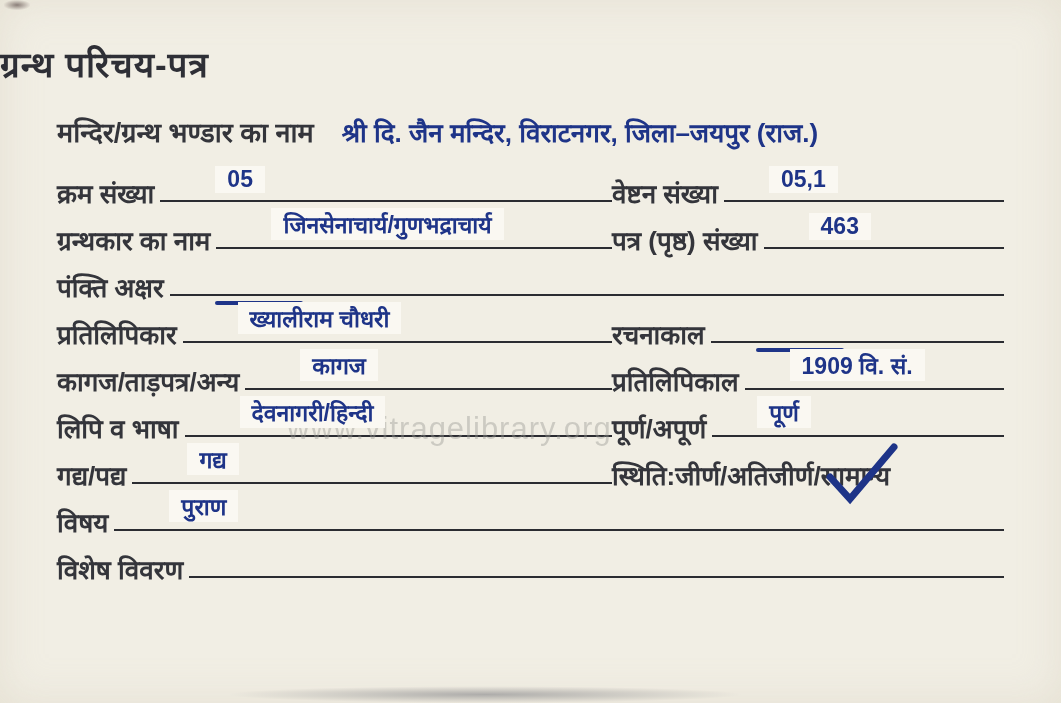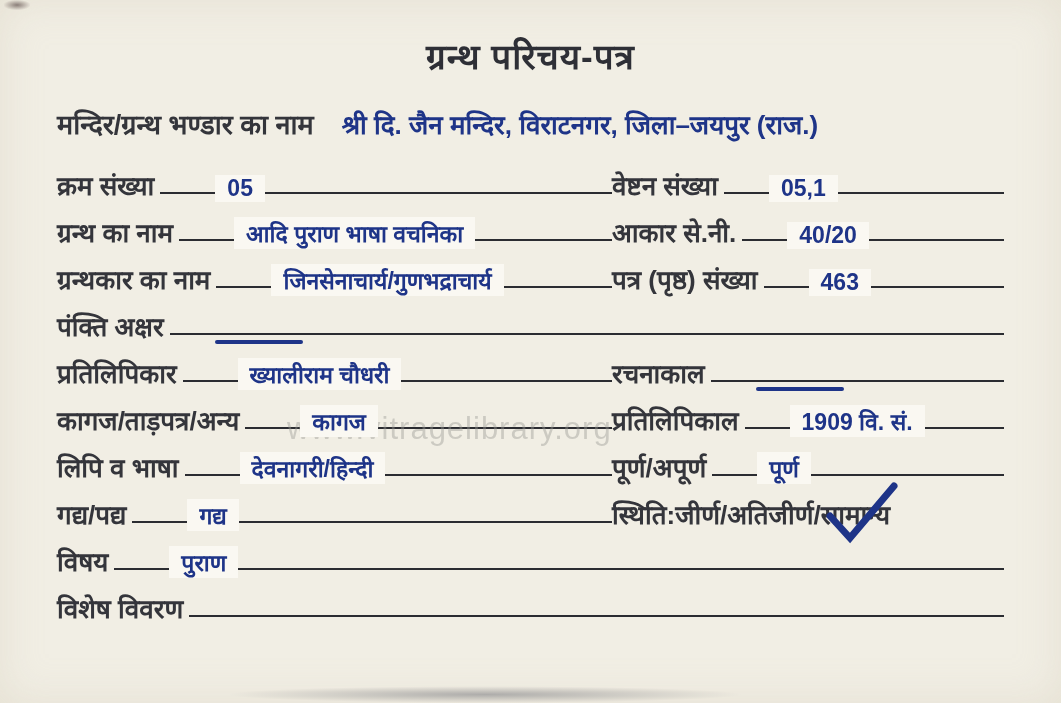--- a/index.html
+++ b/index.html
@@ -8,22 +8,21 @@
     background:#888;
   }
   .page{
     position:relative;
     width:1061px;height:703px;
     background:#f1eee4;
     overflow:hidden;
     box-shadow:inset 0 0 40px rgba(210,200,180,.35);
   }
   .title{
-    text-align:center;
-    padding-top:32px;
+    padding-top:40px;
     font-size:35px;
     font-weight:700;
     color:#2e2f36;
     letter-spacing:1px;
   }
   .header-row{
     display:flex;
     align-items:baseline;
     margin:26px 0 0 57px;
     padding-right:20px;
@@ -72,21 +71,21 @@
     margin-left:6px;
   }
   .fline::after{
     content:"";
     position:absolute;left:0;right:0;bottom:9px;
     border-bottom:2px solid #2b2c31;
   }
   .fline.hidden::after{display:none;}
   .fvalue{
     position:absolute;
-    left:55px;bottom:1px;
+    left:55px;bottom:18px;
     font-size:23px;
     font-weight:700;
     color:#1e3488;
     background:#faf8f2;
     padding:0 12px;
     white-space:nowrap;
     z-index:2;
   }
   .cell.right .fvalue{left:45px;}
   .fvalue.dash{
@@ -150,34 +149,20 @@
       </span>
     </div>
     <div class="cell right">
       <span class="flabel">वेष्टन संख्या</span>
       <span class="fline">
         <span class="fvalue">05,1</span>
       </span>
     </div>
   </div>
 
-  <div class="row">
-    <div class="cell left">
-      <span class="flabel">ग्रन्थ का नाम</span>
-      <span class="fline">
-        <span class="fvalue">आदि पुराण भाषा वचनिका</span>
-      </span>
-    </div>
-    <div class="cell right">
-      <span class="flabel">आकार से.नी.</span>
-      <span class="fline">
-        <span class="fvalue">40/20</span>
-      </span>
-    </div>
-  </div>
 
   <div class="row">
     <div class="cell left">
       <span class="flabel">ग्रन्थकार का नाम</span>
       <span class="fline">
         <span class="fvalue">जिनसेनाचार्य/गुणभद्राचार्य</span>
       </span>
     </div>
     <div class="cell right">
       <span class="flabel">पत्र (पृष्ठ) संख्या</span>

